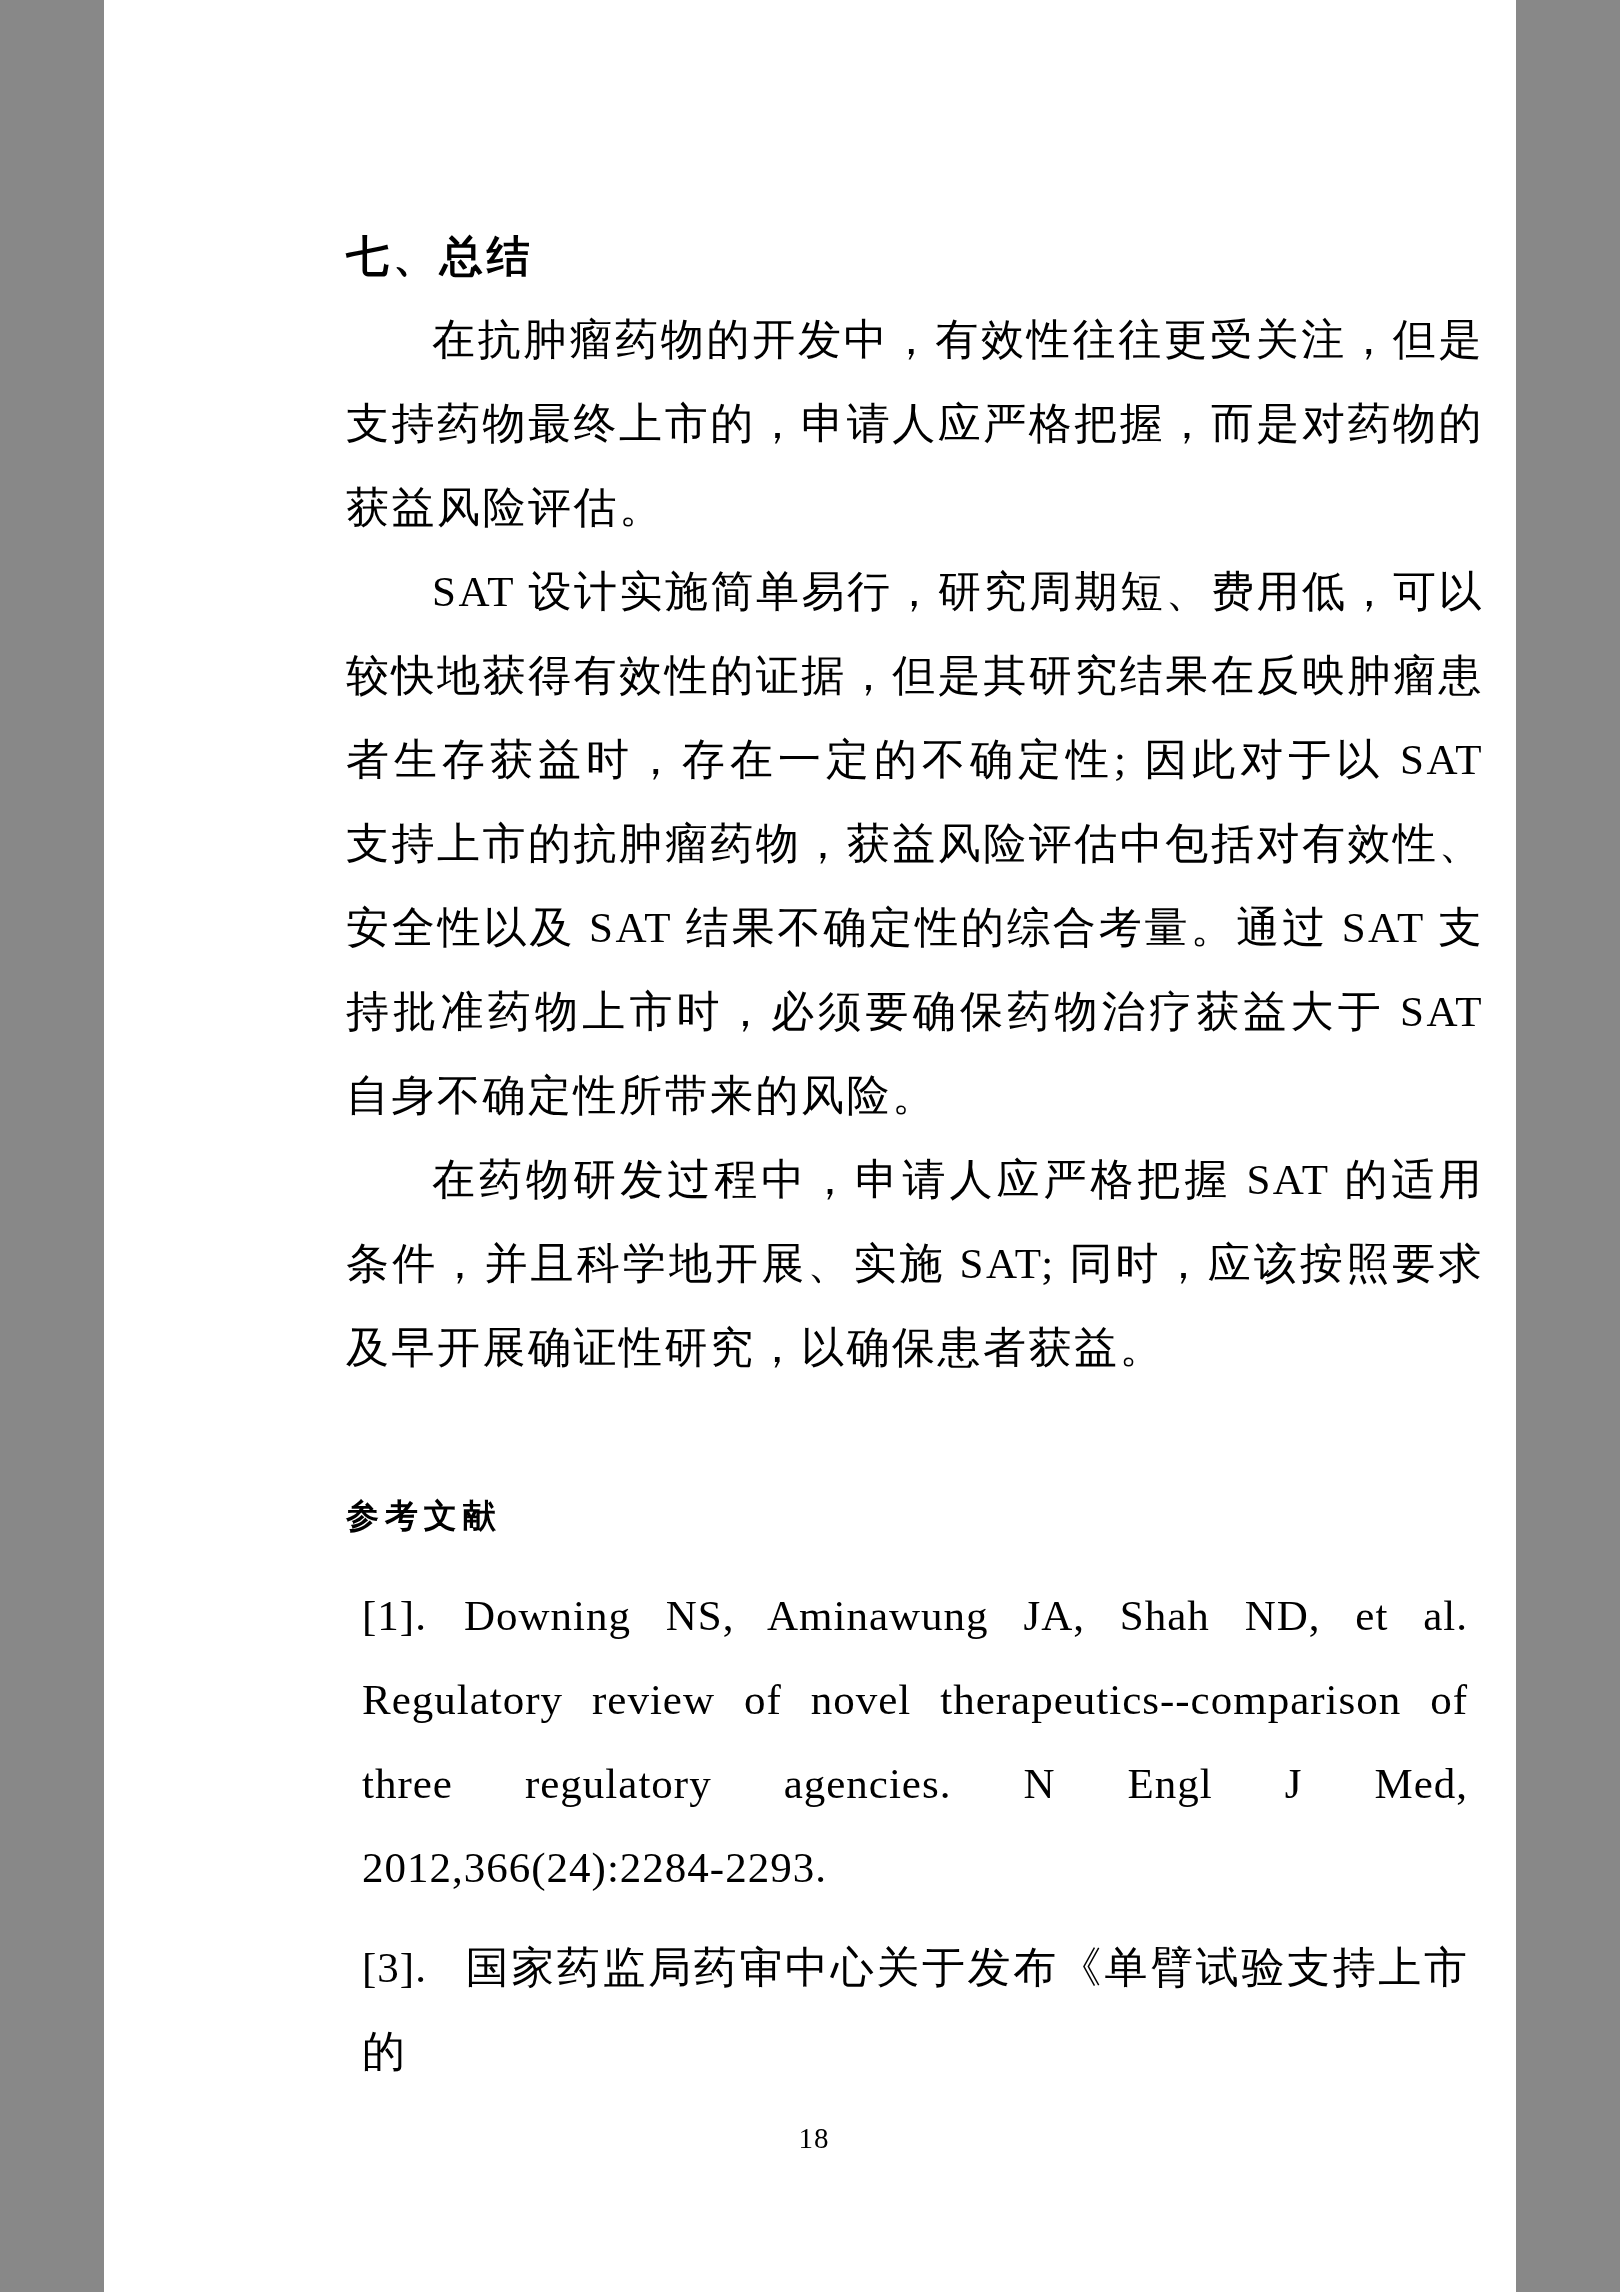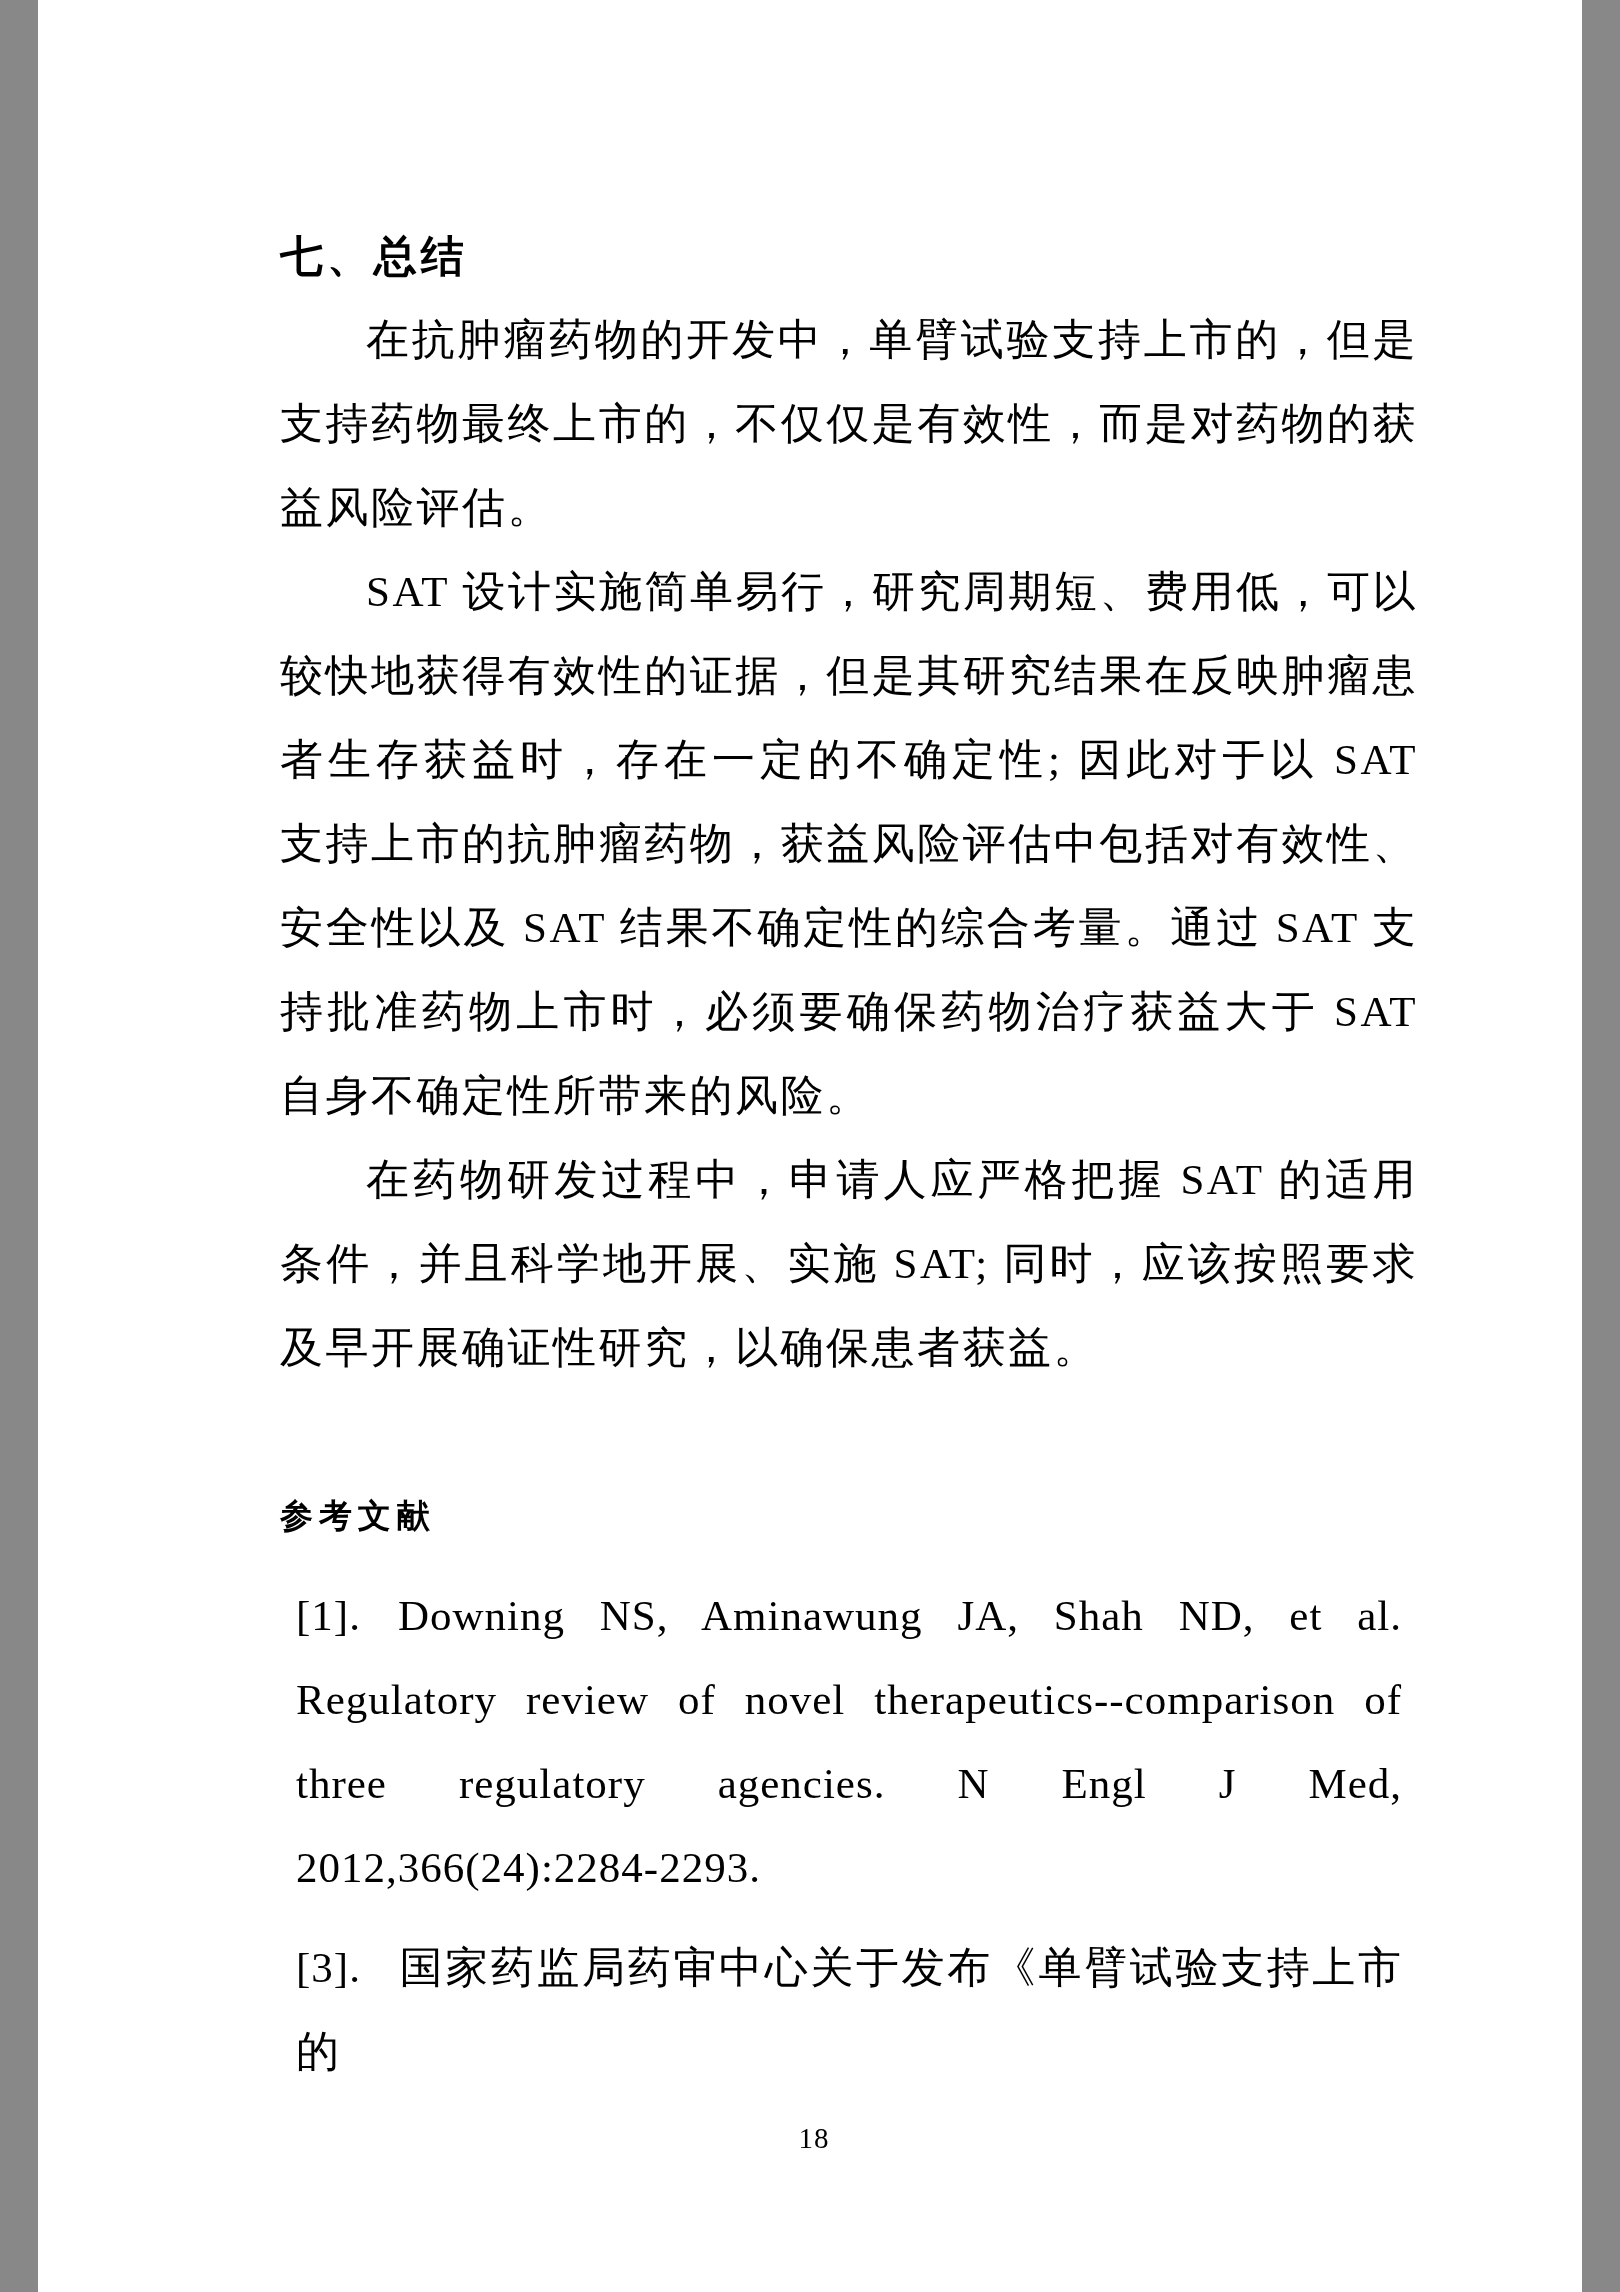--- a/index.html
+++ b/index.html
@@ -2,21 +2,21 @@
 <html><head>
 <meta charset="utf-8">
 <style>
   html, body {
     margin: 0;
     padding: 0;
     background: #888;
   }
   .page {
     position: relative;
-    width: 1544px;
+    width: 1412px;
     height: 2293px;
     margin: 0 auto;
     background: #ffffff;
     color: #000000;
     font-family: "Liberation Serif", "DejaVu Serif", serif;
     overflow: hidden;
   }
   .content {
     position: absolute;
     left: 242px;
@@ -70,21 +70,21 @@
   }
 </style>
 </head>
 <body>
 
 <div class="page">
   <div class="content">
 
     <h1 class="section-heading">七、总结</h1>
 
-    <p class="body-para">在抗肿瘤药物的开发中，单臂试验支持上市的，但是支持药物最终上市的，不仅仅是有效性，而是对药物的获益风险评估。</p>
+    <p class="body-para">在抗肿瘤药物的开发中，有效性往往更受关注，但是支持药物最终上市的，申请人应严格把握，而是对药物的获益风险评估。</p>
 
     <p class="body-para">SAT 设计实施简单易行，研究周期短、费用低，可以较快地获得有效性的证据，但是其研究结果在反映肿瘤患者生存获益时，存在一定的不确定性; 因此对于以 SAT 支持上市的抗肿瘤药物，获益风险评估中包括对有效性、安全性以及 SAT 结果不确定性的综合考量。通过 SAT 支持批准药物上市时，必须要确保药物治疗获益大于 SAT 自身不确定性所带来的风险。</p>
 
     <p class="body-para">在药物研发过程中，申请人应严格把握 SAT 的适用条件，并且科学地开展、实施 SAT; 同时，应该按照要求及早开展确证性研究，以确保患者获益。</p>
 
     <h2 class="references-heading">参考文献</h2>
 
     <p class="reference">
       <span>[1].</span><span class="ref-gap"></span><span>Downing NS, Aminawung JA, Shah ND, et al. Regulatory review of novel therapeutics--comparison of three regulatory agencies. N Engl J Med, 2012,366(24):2284-2293.</span>
     </p>

